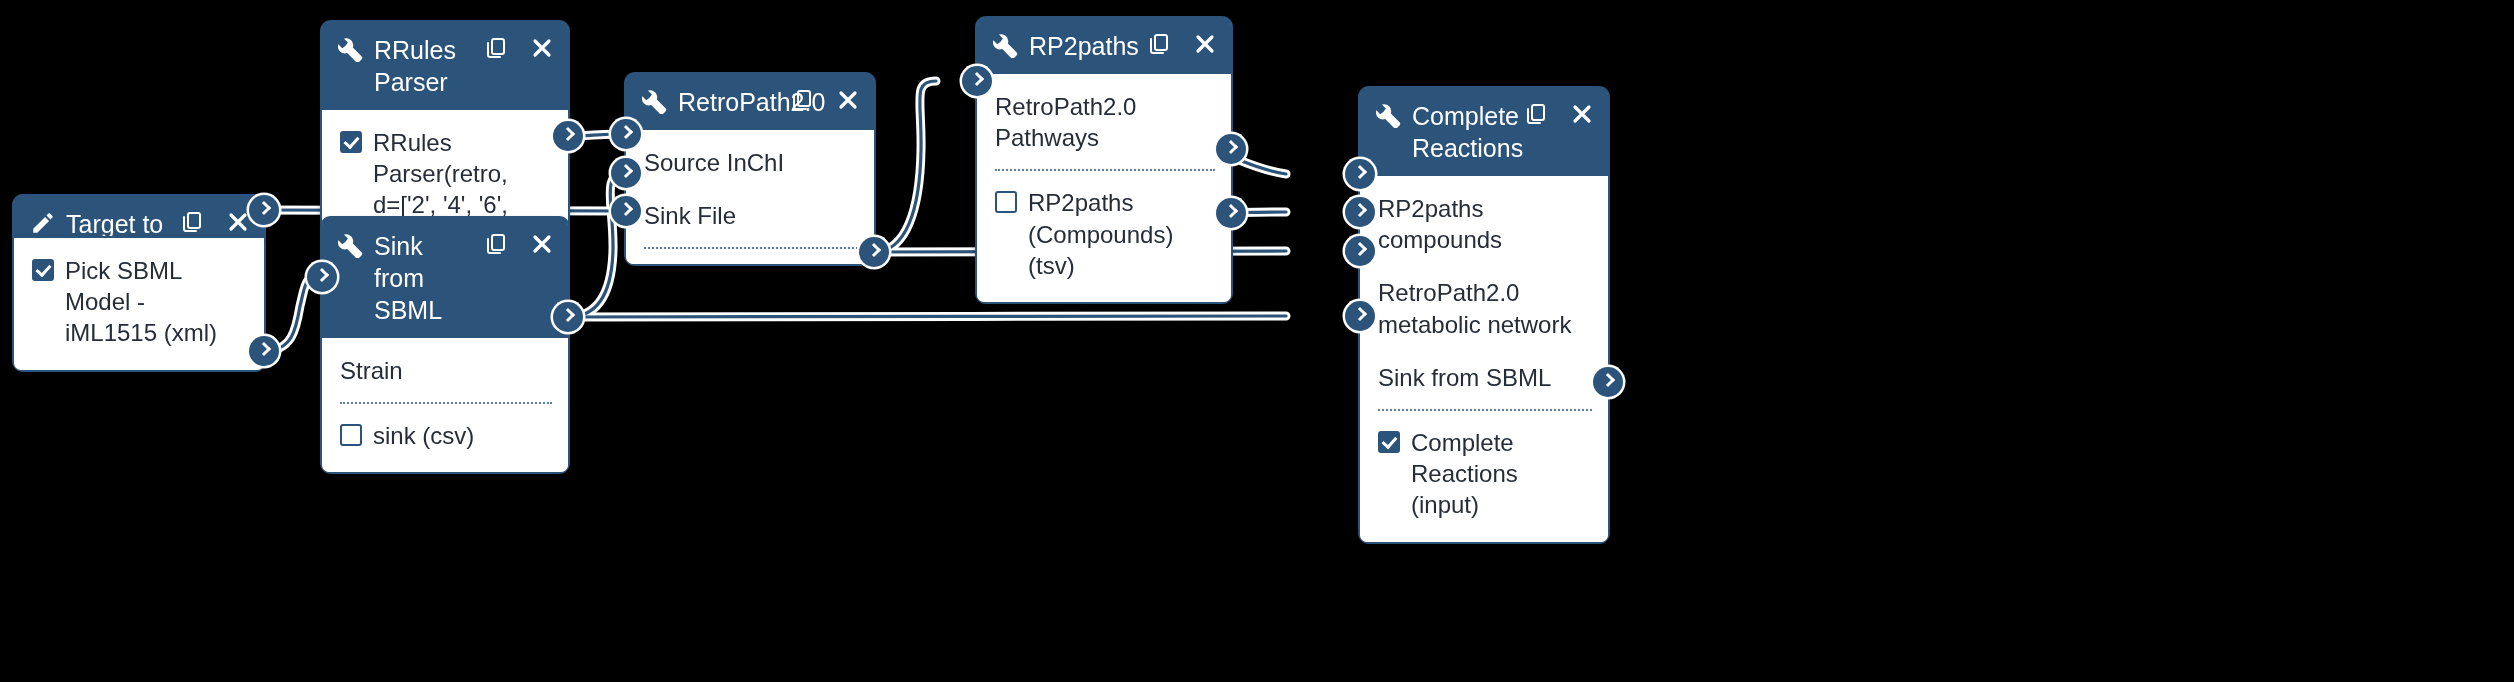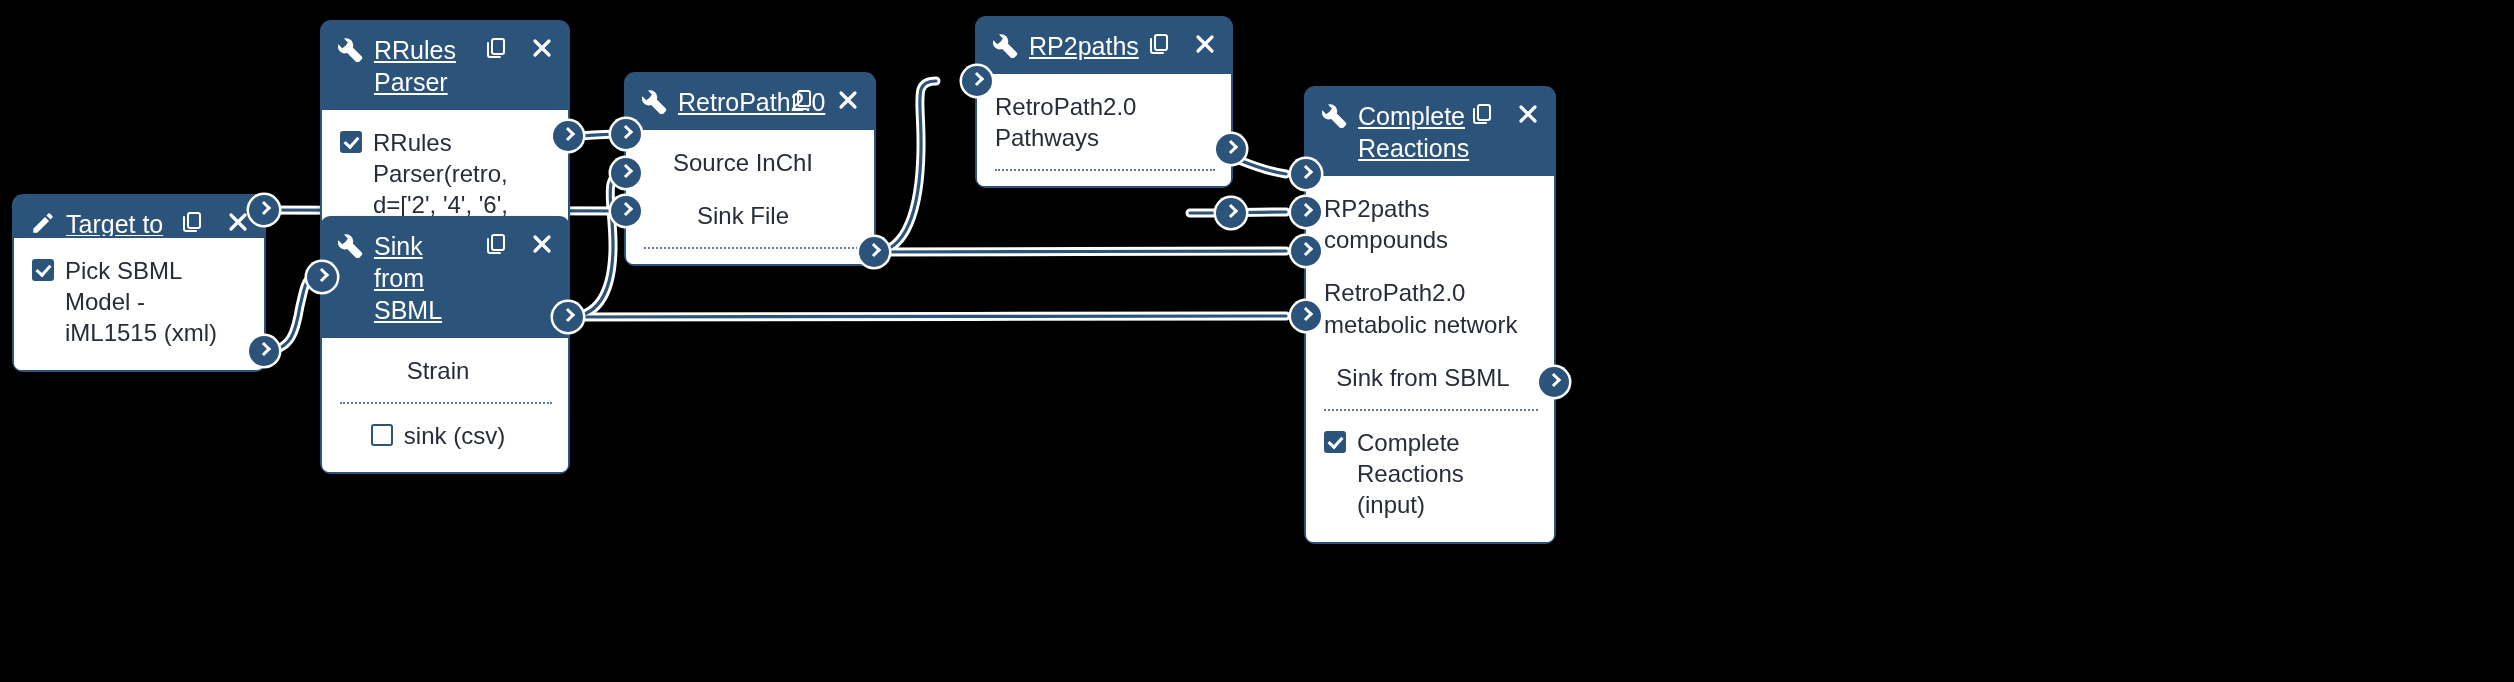--- a/index.html
+++ b/index.html
@@ -4,28 +4,28 @@
 <style>
   html,body{margin:0;padding:0;background:#000;}
   body{width:2514px;height:682px;position:relative;overflow:hidden;
        font-family:"Liberation Sans","DejaVu Sans",sans-serif;}
   #canvas{position:absolute;inset:0;width:2514px;height:682px;}
   #edges{position:absolute;left:0;top:0;width:2514px;height:682px;pointer-events:none;z-index:1;}
   .node{position:absolute;z-index:3;border-radius:9px;background:#fff;
         box-shadow:0 0 0 2px #2c5379, 0 3px 7px rgba(0,0,0,.45);}
   .node-head{background:#2c5379;color:#fff;border-radius:7px 7px 0 0;
              padding:12px 14px 12px 16px;display:flex;align-items:flex-start;gap:10px;
-             font-size:25px;line-height:1.28;font-weight:400;text-decoration:underline;}
+             font-size:25px;line-height:1.28;font-weight:400;}
   .node-title{flex:1 1 auto;min-width:0;padding-right:4px;}
   .hd-icon{flex:0 0 auto;width:26px;height:26px;margin-top:2px;}
   .hd-btns{flex:0 0 auto;display:flex;align-items:center;gap:22px;margin-top:1px;}
   .hd-btn{width:24px;height:26px;display:block;cursor:pointer;}
   .node-body{padding:6px 0 10px 0;border-radius:0 0 7px 7px;background:#fff;}
   .row{position:relative;font-size:24px;color:#262d38;line-height:1.3;
-       padding:11px 32px 11px 18px;display:flex;align-items:flex-start;gap:11px;justify-content:center;}
+       padding:11px 32px 11px 18px;display:flex;align-items:flex-start;gap:11px;}
   .row .lbl{display:block;}
   .sep{height:0;border-top:2.5px dotted #2c5379;opacity:.75;margin:5px 16px 5px 18px;}
   .cbx{flex:0 0 auto;width:22px;height:22px;margin-top:4px;border:2.5px solid #2c5379;
        border-radius:3px;background:#fff;box-sizing:border-box;position:relative;cursor:pointer;}
   .cbx.on{background:#2c5379;}
   .cbx.on:after{content:"";position:absolute;left:5px;top:1px;width:6px;height:11px;
        border:solid #fff;border-width:0 3px 3px 0;transform:rotate(42deg);}
   .port{position:absolute;width:30px;height:30px;border-radius:50%;background:#2c5379;
         z-index:6;box-shadow:0 0 0 2.5px #fff;cursor:pointer;}
   .port:after{content:"";position:absolute;left:10px;top:8px;width:7px;height:7px;
@@ -191,26 +191,30 @@
             <span class="hd-btn"><svg viewBox="0 0 24 24" width="24" height="24">
                 <path d="M5 5 L19 19 M19 5 L5 19" stroke="#fff" stroke-width="3.2" stroke-linecap="round"></path>
               </svg></span>
           </span>
         </div>
         <div class="node-body">
           <div class="row">
             <span class="lbl">RetroPath2.0 Pathways</span>
           </div>
           <div class="sep"></div>
+          <div class="row">
+            <span class="cbx"></span>
+            <span class="lbl">RP2paths (Compounds) (tsv)</span>
+          </div>
         </div>
         <div class="port in" style="top: 48px;"></div>
         <div class="port out" style="top: 116px;"></div>
         <div class="port out" style="top: 180px;"></div>
       </div>
-      <div class="node" style="left: 1306px; top: 88px; width: 248px;">
+      <div class="node" style="left: 1360px; top: 88px; width: 248px;">
         <div class="node-head">
           <span class="hd-icon"><svg viewBox="0 0 24 24" width="26" height="26">
               <path fill="#fff" d="M21.7 18.6l-8-8a6.5 6.5 0 0 0-8.2-8.2l3.6 3.6-2.1 3.1-3.1 2.1-3.6-3.6a6.5 6.5 0 0 0 8.2 8.2l8 8a2.2 2.2 0 0 0 3.1 0l2.1-2.1a2.2 2.2 0 0 0 0-3.1z"></path>
             </svg></span>
           <span class="node-title">Complete Reactions</span>
           <span class="hd-btns">
             <span class="hd-btn"><svg viewBox="0 0 24 24" width="24" height="24">
                 <rect x="8" y="3" width="12" height="15" rx="2" fill="none" stroke="#fff" stroke-width="2"></rect>
                 <path d="M16 21H6a2 2 0 0 1-2-2V7" fill="none" stroke="#fff" stroke-width="2" stroke-linecap="round"></path>
               </svg></span>

